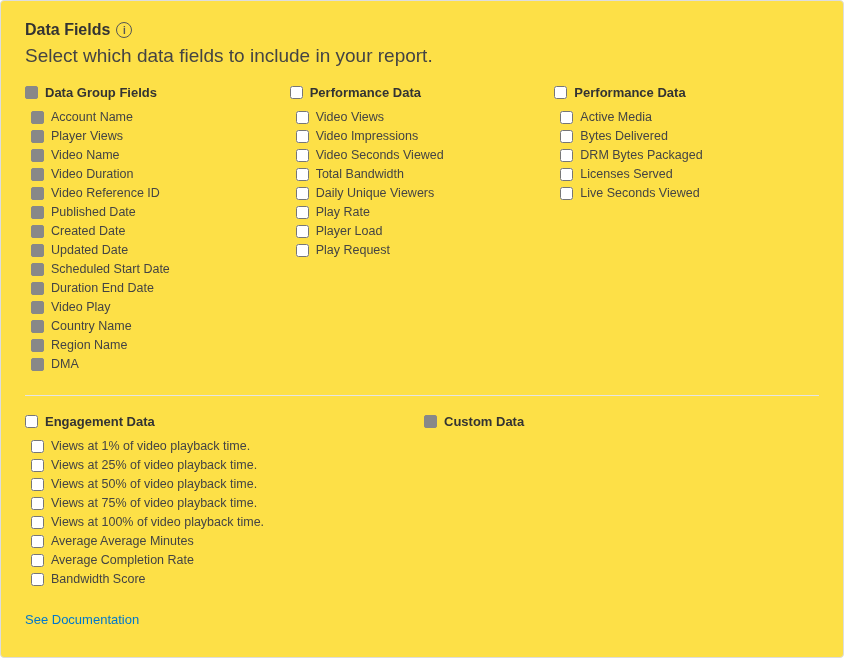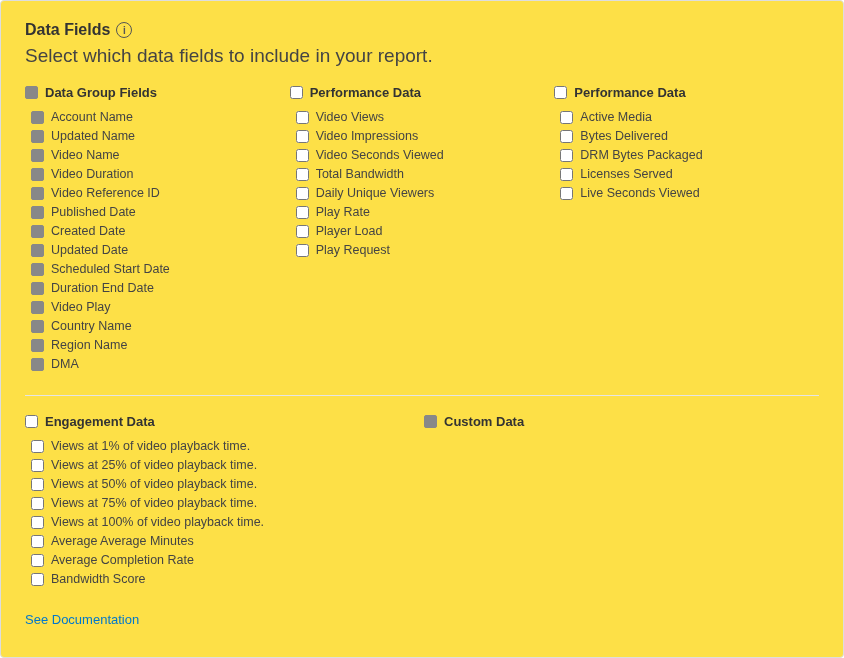--- a/index.html
+++ b/index.html
@@ -136,21 +136,21 @@
         <span class="gray-check"></span>
         <span class="section-label">Data Group Fields</span>
       </div>
       <div class="checkbox-group" id="data-group-list">
           <div class="checkbox-item">
             <span class="gray-check"></span>
             <label>Account Name</label>
           </div>
           <div class="checkbox-item">
             <span class="gray-check"></span>
-            <label>Updated Name</label>
+            <label>Player Views</label>
           </div>
           <div class="checkbox-item">
             <span class="gray-check"></span>
             <label>Video Name</label>
           </div>
           <div class="checkbox-item">
             <span class="gray-check"></span>
             <label>Video Duration</label>
           </div>
           <div class="checkbox-item">

